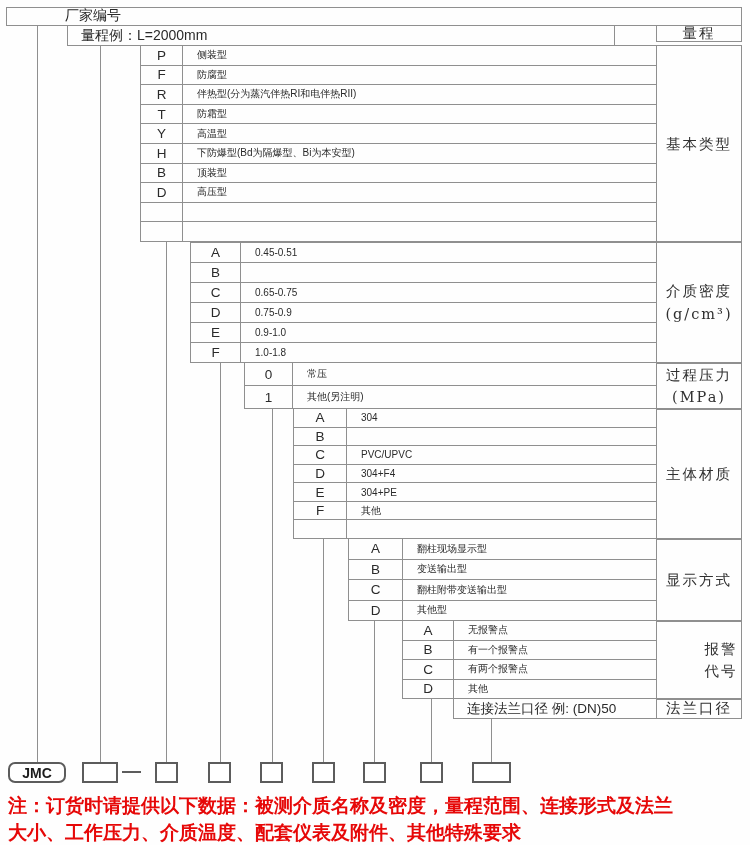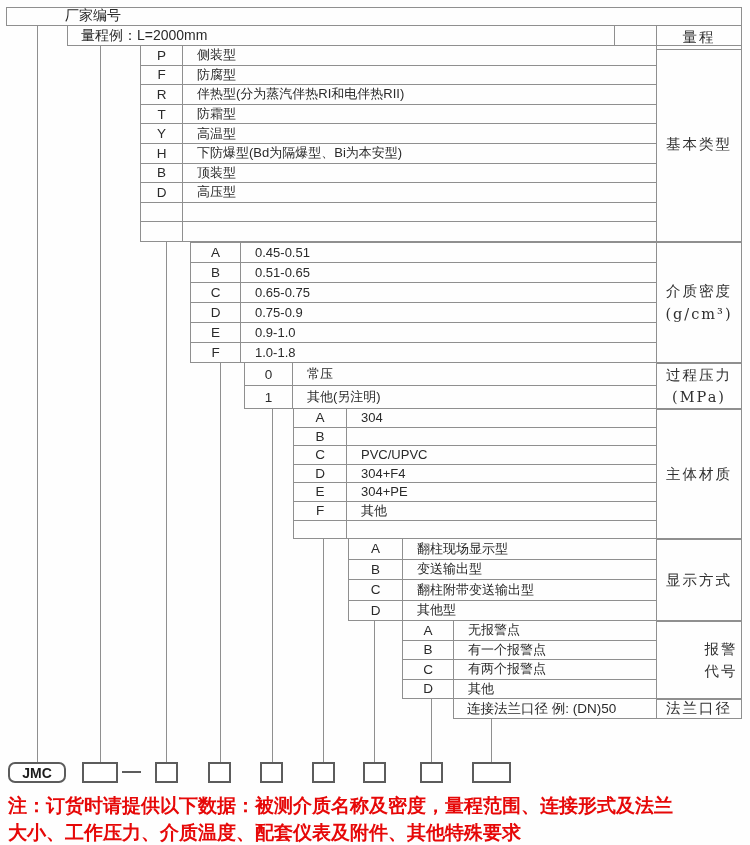--- a/index.html
+++ b/index.html
@@ -18,21 +18,21 @@
   .tbl { display: flex; flex-direction: column; border: 1px solid var(--line, #8f8f8f); }
   .trow { flex: 1; display: flex; border-top: 1px solid var(--line, #8f8f8f); }
   .trow:first-child { border-top: none; }
   .code-cell {
     display: flex; align-items: center; justify-content: center;
     border-right: 1px solid var(--line, #8f8f8f);
     font-size: 13.5px; color: #2a2a2a;
   }
   .desc-cell {
     flex: 1; display: flex; align-items: center;
-    padding-left: 14px; font-size: 13px; color: #2a2a2a;
+    padding-left: 14px; font-size: 10px; color: #2a2a2a;
     white-space: nowrap; overflow: hidden;
   }
   .cat {
     position: absolute; left: 656px; width: 86px;
     border: 1px solid var(--line, #8f8f8f);
     display: flex; align-items: center; justify-content: center;
     text-align: center;
     font-family: "DejaVu Serif", serif;
     font-size: 14.5px; letter-spacing: 2px; color: #303030;
     white-space: pre-line; line-height: 1.55;
@@ -59,21 +59,21 @@
 
 <div class="canvas">
 
   <div class="abs box hrow pl-58" style="left:6px; top:7px; width:736px; height:19px;">
     <span>厂家编号</span>
   </div>
 
   <div class="abs box hrow pl-13" style="left:67px; top:25px; width:548px; height:21px;">
     <span>量程例：L=2000mm</span>
   </div>
-  <div class="cat" style="top:25px; height:25px;">量程</div>
+  <div class="cat" style="top:25px; height:17px;">量程</div>
 
   <div id="sections-host">
       <div class="abs tbl" style="left: 140px; top: 45px; width: 517px; height: 197px;">
         <div class="trow">
           <div class="code-cell" style="width: 42px;">P</div>
           <div class="desc-cell">侧装型</div>
         </div>
         <div class="trow">
           <div class="code-cell" style="width: 42px;">F</div>
           <div class="desc-cell">防腐型</div>
@@ -112,21 +112,20 @@
         </div>
       </div>
       <div class="cat" style="top: 45px; height: 198px;">基本类型</div>
       <div class="abs tbl" style="left: 190px; top: 242px; width: 467px; height: 121px;">
         <div class="trow">
           <div class="code-cell" style="width: 50px;">A</div>
           <div class="desc-cell">0.45-0.51</div>
         </div>
         <div class="trow">
           <div class="code-cell" style="width: 50px;">B</div>
-          <div class="desc-cell">0.51-0.65</div>
         </div>
         <div class="trow">
           <div class="code-cell" style="width: 50px;">C</div>
           <div class="desc-cell">0.65-0.75</div>
         </div>
         <div class="trow">
           <div class="code-cell" style="width: 50px;">D</div>
           <div class="desc-cell">0.75-0.9</div>
         </div>
         <div class="trow">

